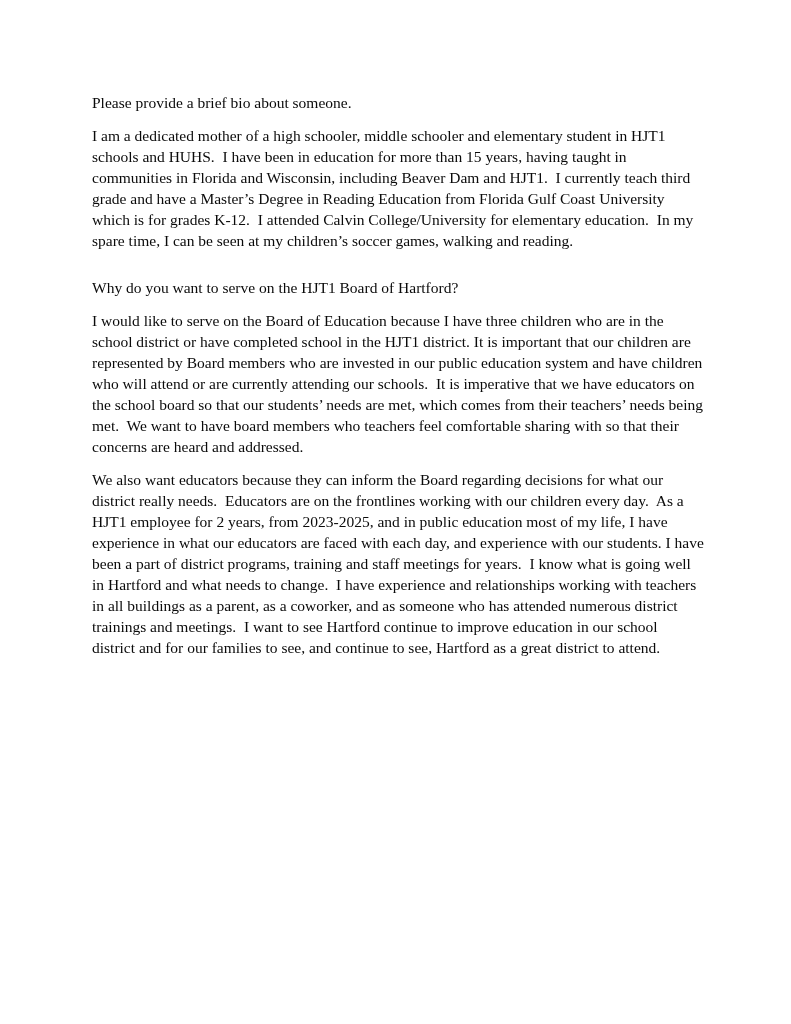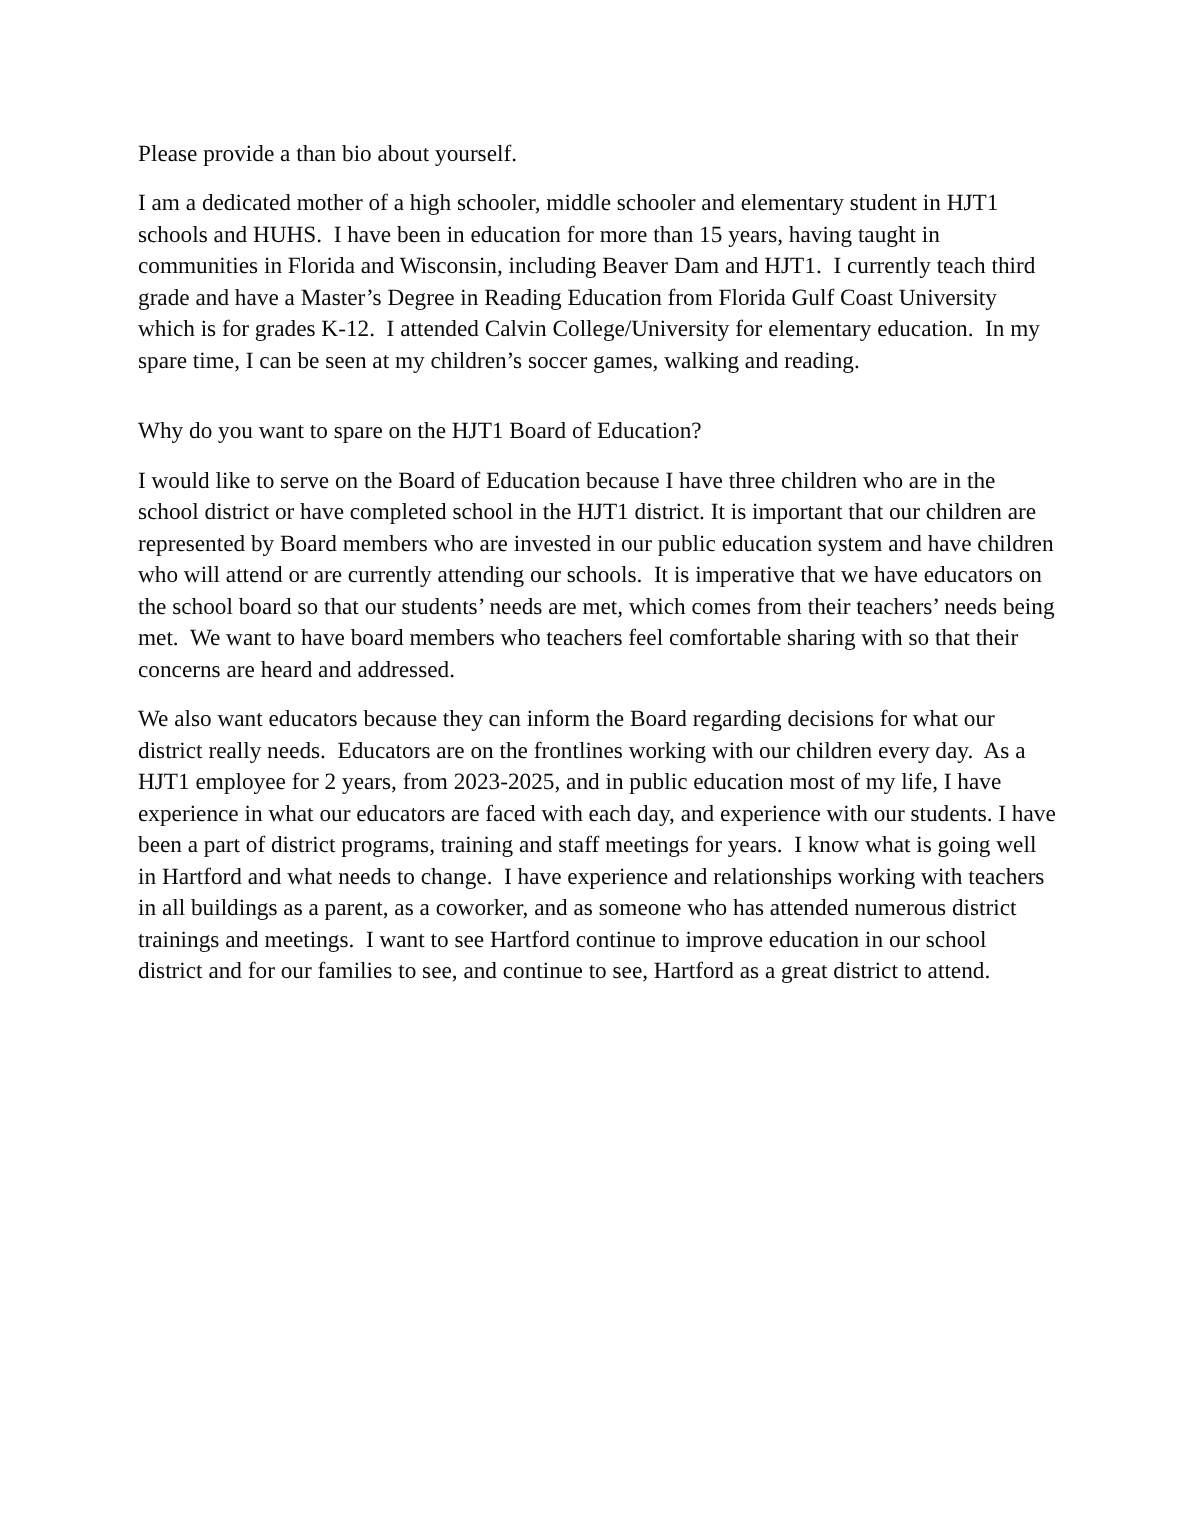--- a/index.html
+++ b/index.html
@@ -35,23 +35,23 @@
     white-space: pre-wrap;
     text-align: left;
   }
 </style>
 </head>
 <body>
 
 <div class="page-content">
 
   <section class="qa-section">
-    <p class="question">Please provide a than bio about yourself.</p>
+    <p class="question">Please provide a brief bio about someone.</p>
     <p class="answer">I am a dedicated mother of a high schooler, middle schooler and elementary student in HJT1 schools and HUHS.  I have been in education for more than 15 years, having taught in communities in Florida and Wisconsin, including Beaver Dam and HJT1.  I currently teach third grade and have a Master’s Degree in Reading Education from Florida Gulf Coast University which is for grades K-12.  I attended Calvin College/University for elementary education.  In my spare time, I can be seen at my children’s soccer games, walking and reading.</p>
   </section>
 
   <section class="qa-section second">
-    <p class="question">Why do you want to spare on the HJT1 Board of Education?</p>
+    <p class="question">Why do you want to serve on the HJT1 Board of Hartford?</p>
     <p class="answer">I would like to serve on the Board of Education because I have three children who are in the school district or have completed school in the HJT1 district. It is important that our children are represented by Board members who are invested in our public education system and have children who will attend or are currently attending our schools.  It is imperative that we have educators on the school board so that our students’ needs are met, which comes from their teachers’ needs being met.  We want to have board members who teachers feel comfortable sharing with so that their concerns are heard and addressed.</p>
     <p class="answer">We also want educators because they can inform the Board regarding decisions for what our district really needs.  Educators are on the frontlines working with our children every day.  As a HJT1 employee for 2 years, from 2023-2025, and in public education most of my life, I have experience in what our educators are faced with each day, and experience with our students. I have been a part of district programs, training and staff meetings for years.  I know what is going well in Hartford and what needs to change.  I have experience and relationships working with teachers in all buildings as a parent, as a coworker, and as someone who has attended numerous district trainings and meetings.  I want to see Hartford continue to improve education in our school district and for our families to see, and continue to see, Hartford as a great district to attend.</p>
   </section>
 
 </div>
 
 </body></html>

